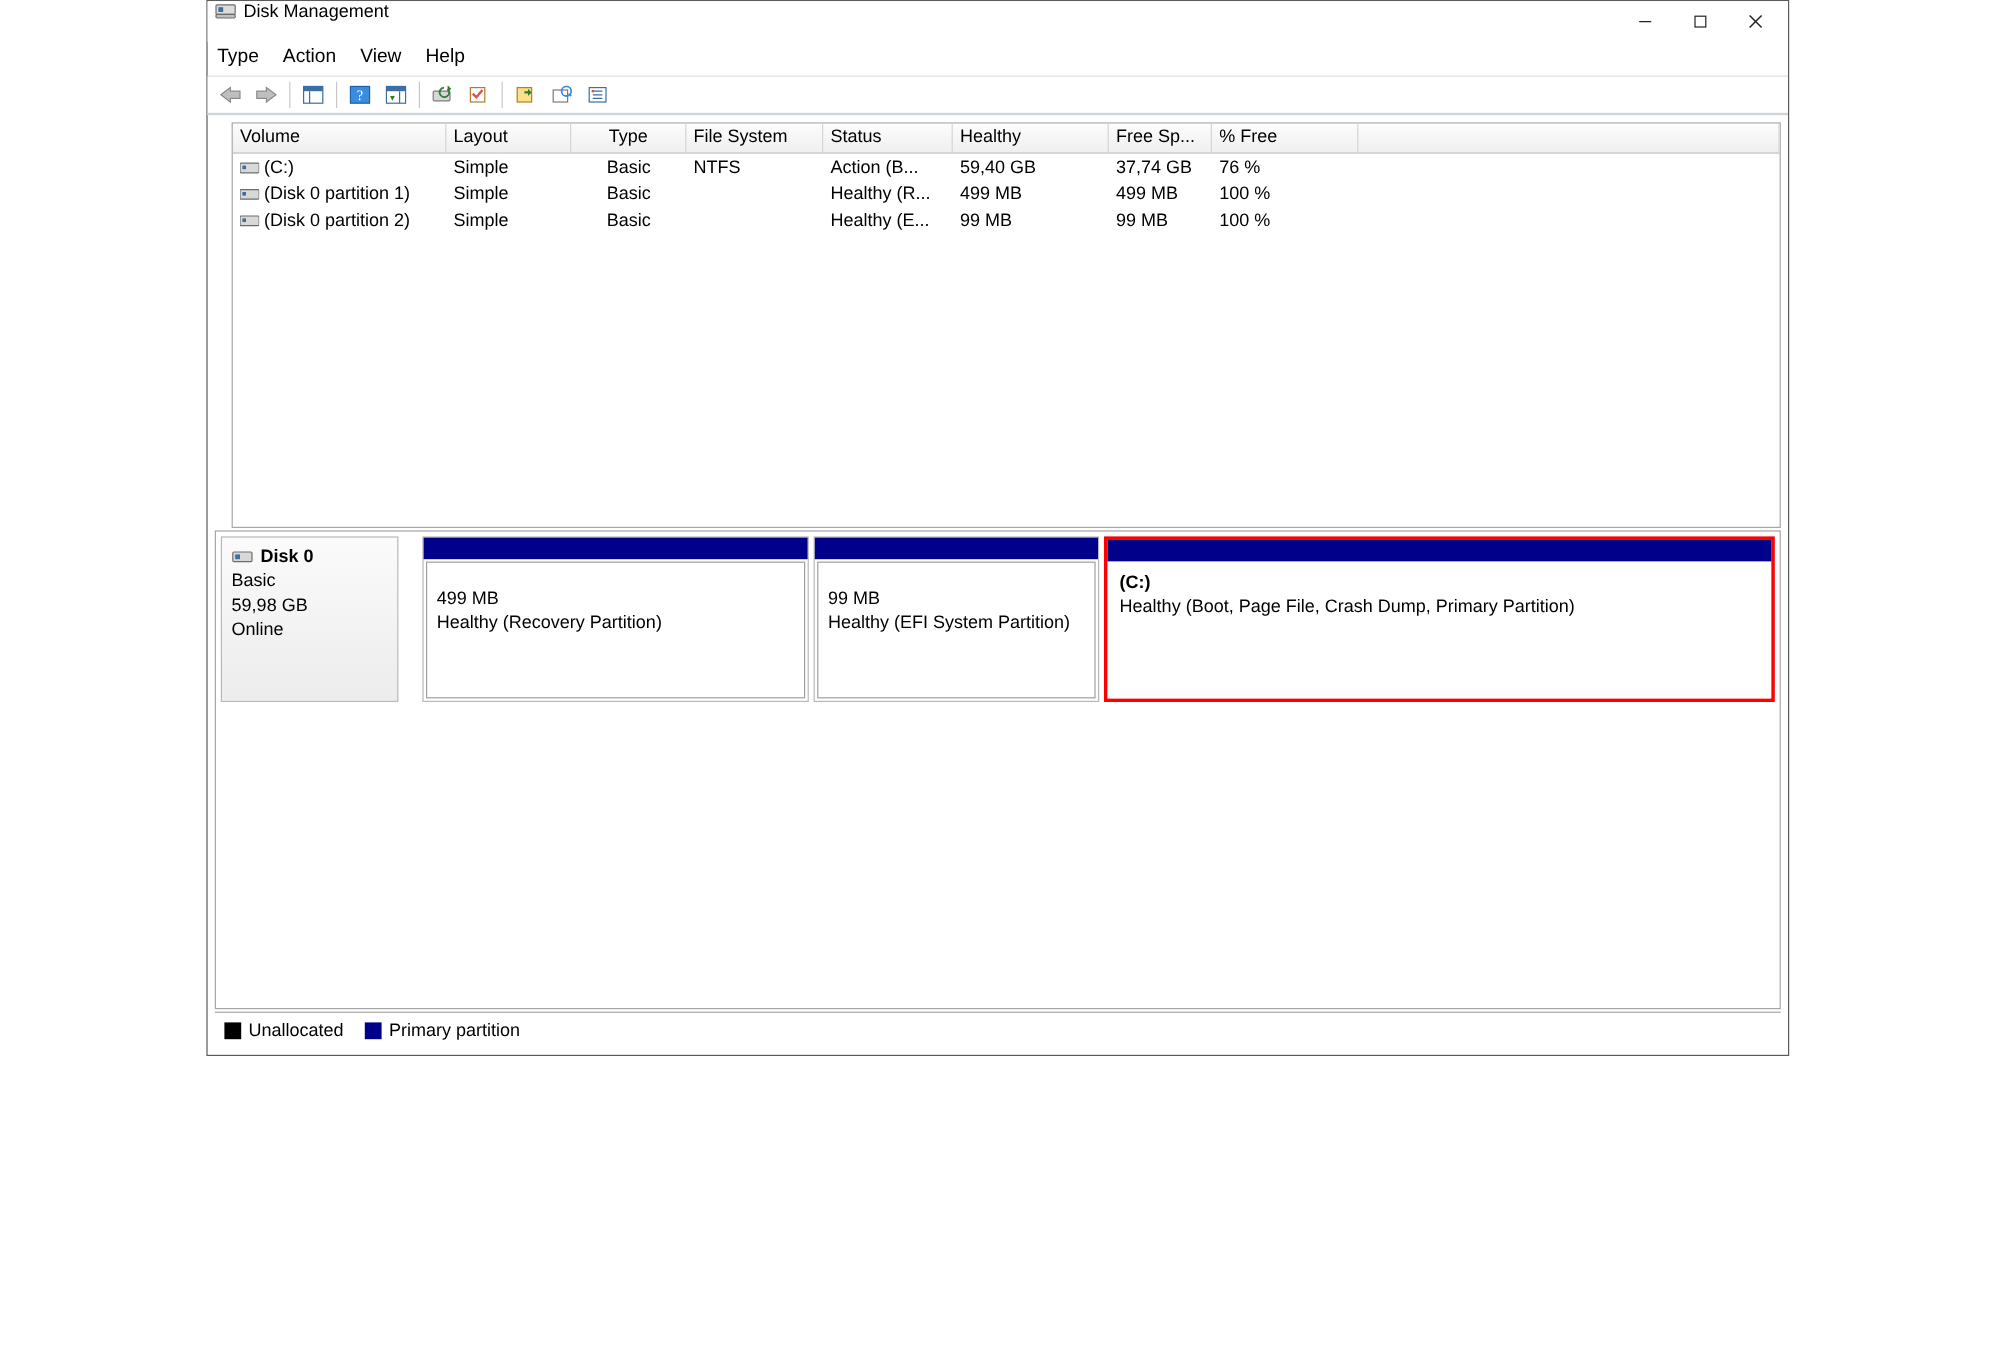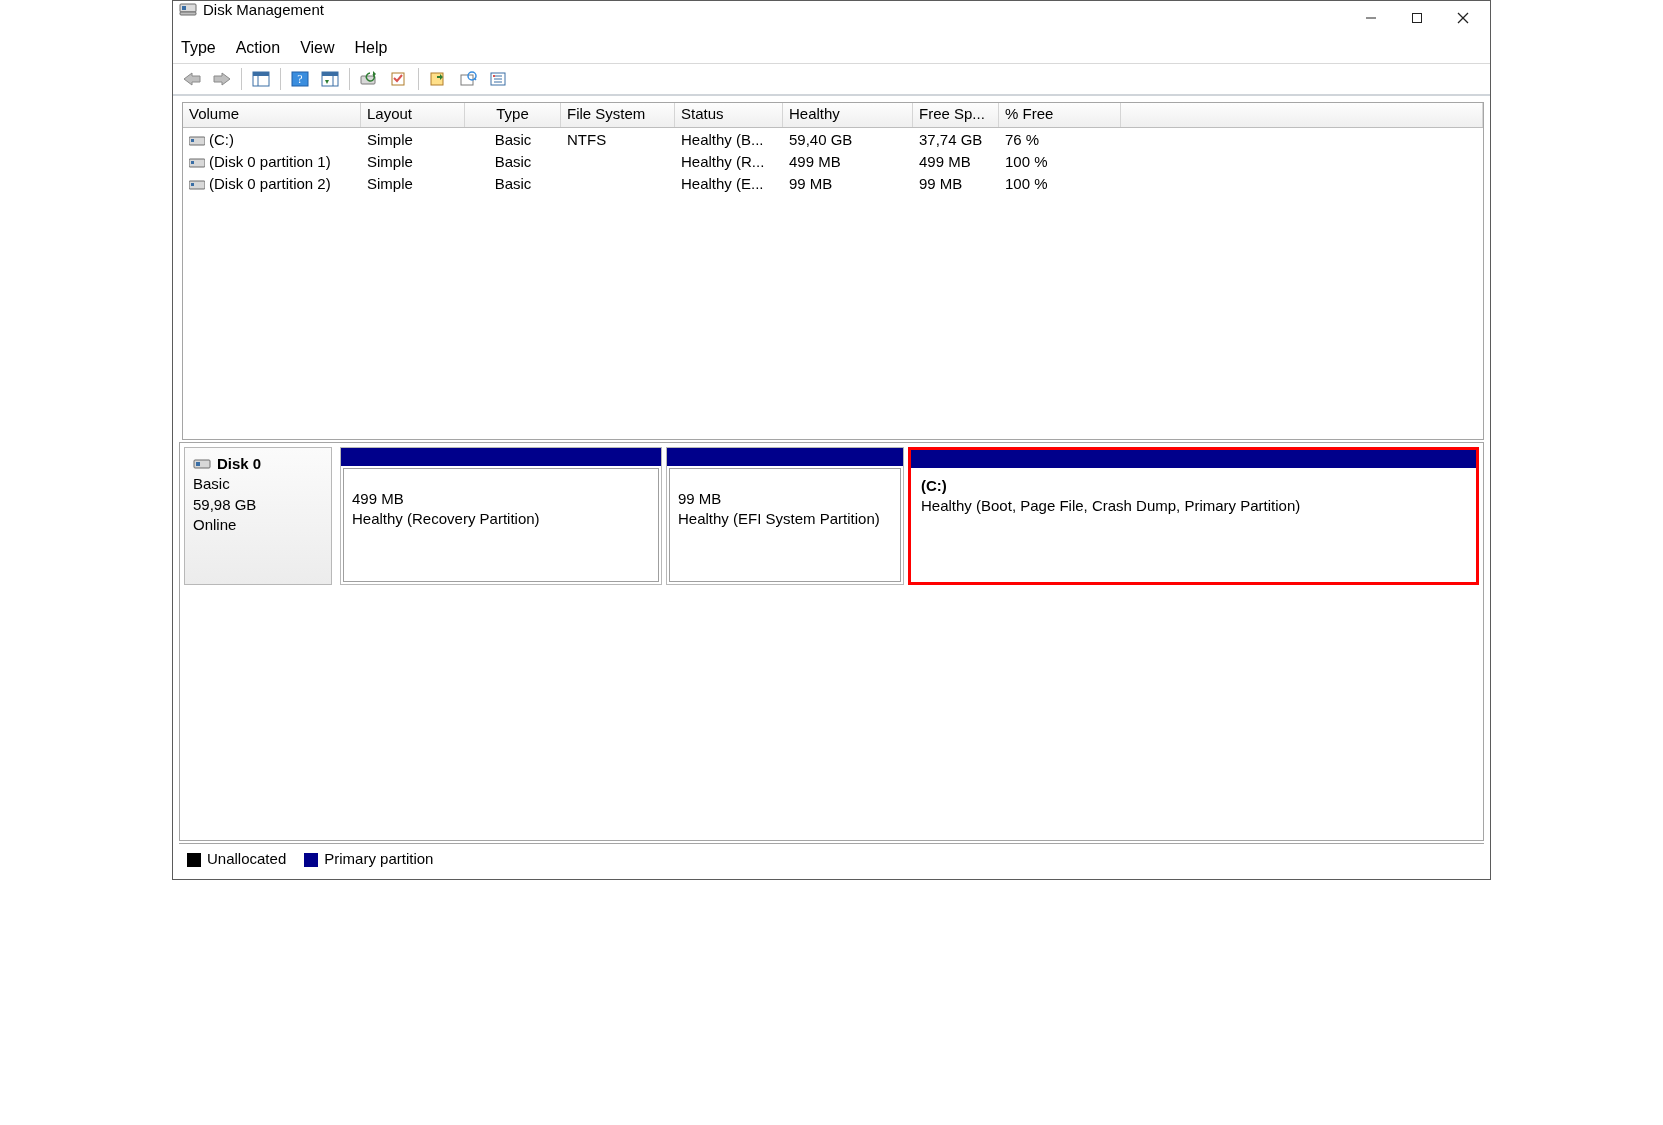--- a/index.html
+++ b/index.html
@@ -71,21 +71,21 @@
     width: 26px; height: 24px;
     display:flex; align-items:center; justify-content:center;
     margin: 0 2px;
   }
   .tb-sep {
     width: 1px; height: 22px; background:#c8c8c8; margin: 0 4px;
   }
   
   .vol-pane {
     border: 1px solid #a5a5a5;
-    margin: 6px 6px 0 9px;
+    margin: 6px 6px 0 20px;
     height: 338px;
     overflow: hidden;
     background:#fff;
     position:relative;
     box-sizing:border-box;
   }
   .vol-header {
     display: flex;
     background: linear-gradient(#fdfdfd,#efefef);
     border-bottom: 1px solid #bdbdbd;
@@ -132,21 +132,21 @@
     margin: 2px 6px 0 6px;
     flex: 1;
     background:#fff;
     display:flex;
     flex-direction:column;
     box-sizing:border-box;
     position:relative;
   }
   .disk-row {
     display:flex;
-    gap:8px;
+    gap:20px;
     padding:4px;
   }
   .disk-info {
     width: 148px;
     box-sizing:border-box;
     border:1px solid #b8b8b8;
     background: linear-gradient(#fbfbfb,#ececec);
     padding:6px 8px 6px 8px;
     font-size:15px;
     line-height:1.35;
@@ -333,21 +333,21 @@
     </div>
     <div class="vol-rows" id="vol-rows">
         <div class="vol-row">
           <div class="cell col-volume"><span class="vol-icon"><svg width="16" height="12">
                 <rect x="0" y="2" width="16" height="8" rx="1" fill="#d8d8d8" stroke="#6c6c6c"></rect>
                 <rect x="2" y="4" width="3" height="3" fill="#3a6ea5"></rect>
               </svg></span><span>(C:)</span></div>
           <div class="cell col-layout">Simple</div>
           <div class="cell col-type">Basic</div>
           <div class="cell col-fs">NTFS</div>
-          <div class="cell col-status">Healthy (B...</div>
+          <div class="cell col-status">Action (B...</div>
           <div class="cell col-cap">59,40 GB</div>
           <div class="cell col-free">37,74 GB</div>
           <div class="cell col-pctfree">76 %</div>
         </div>
         <div class="vol-row">
           <div class="cell col-volume"><span class="vol-icon"><svg width="16" height="12">
                 <rect x="0" y="2" width="16" height="8" rx="1" fill="#d8d8d8" stroke="#6c6c6c"></rect>
                 <rect x="2" y="4" width="3" height="3" fill="#3a6ea5"></rect>
               </svg></span><span>(Disk 0 partition 1)</span></div>
           <div class="cell col-layout">Simple</div>

